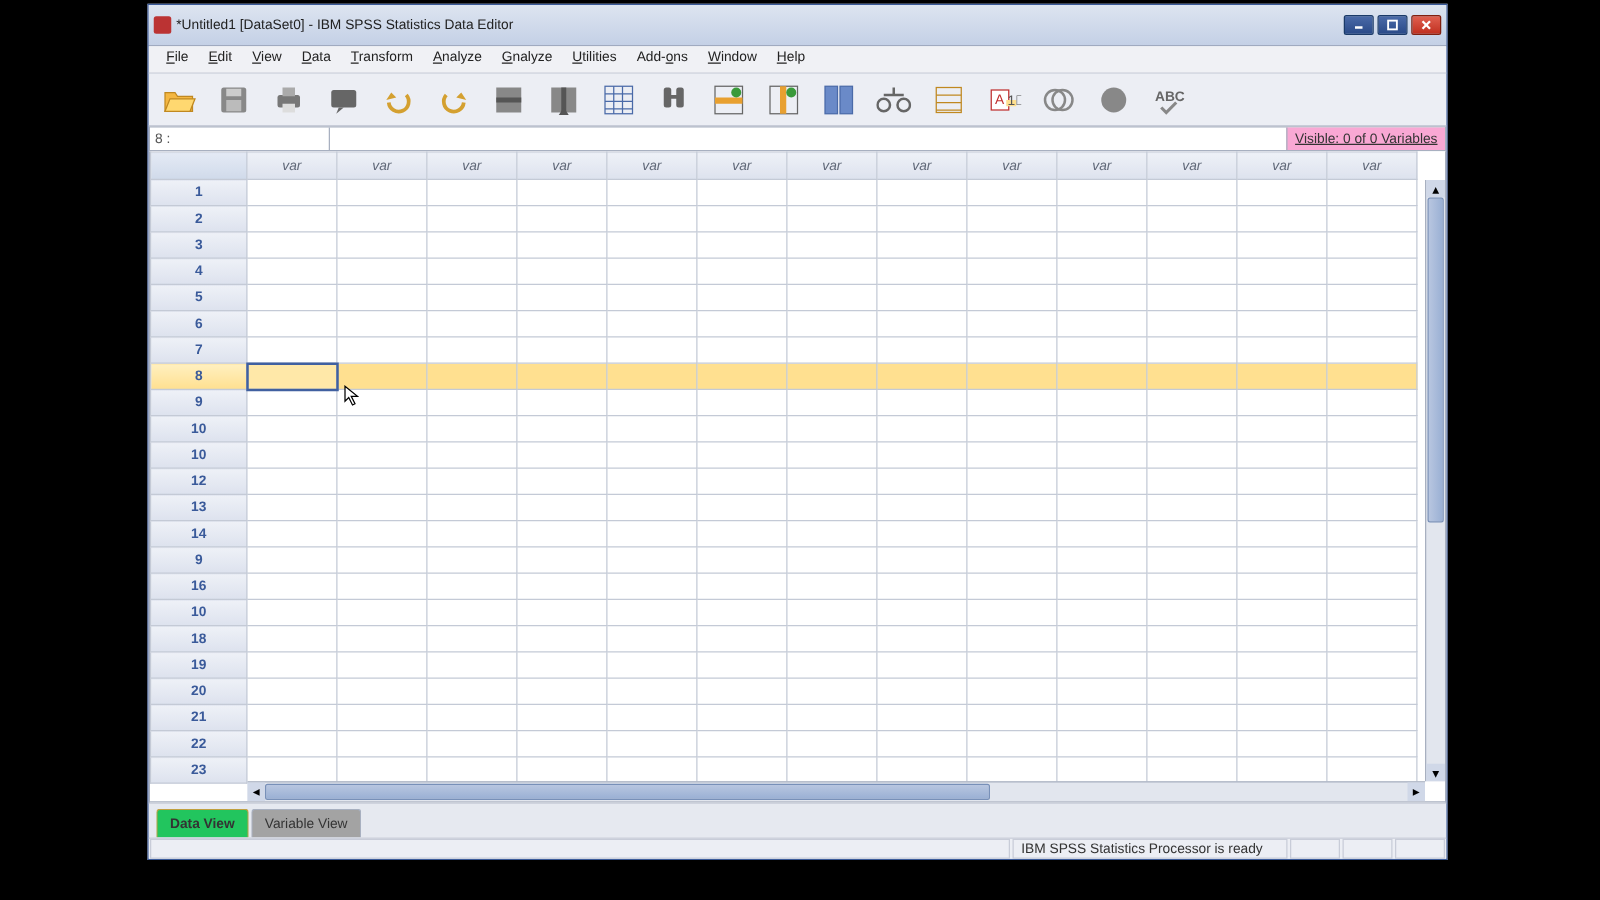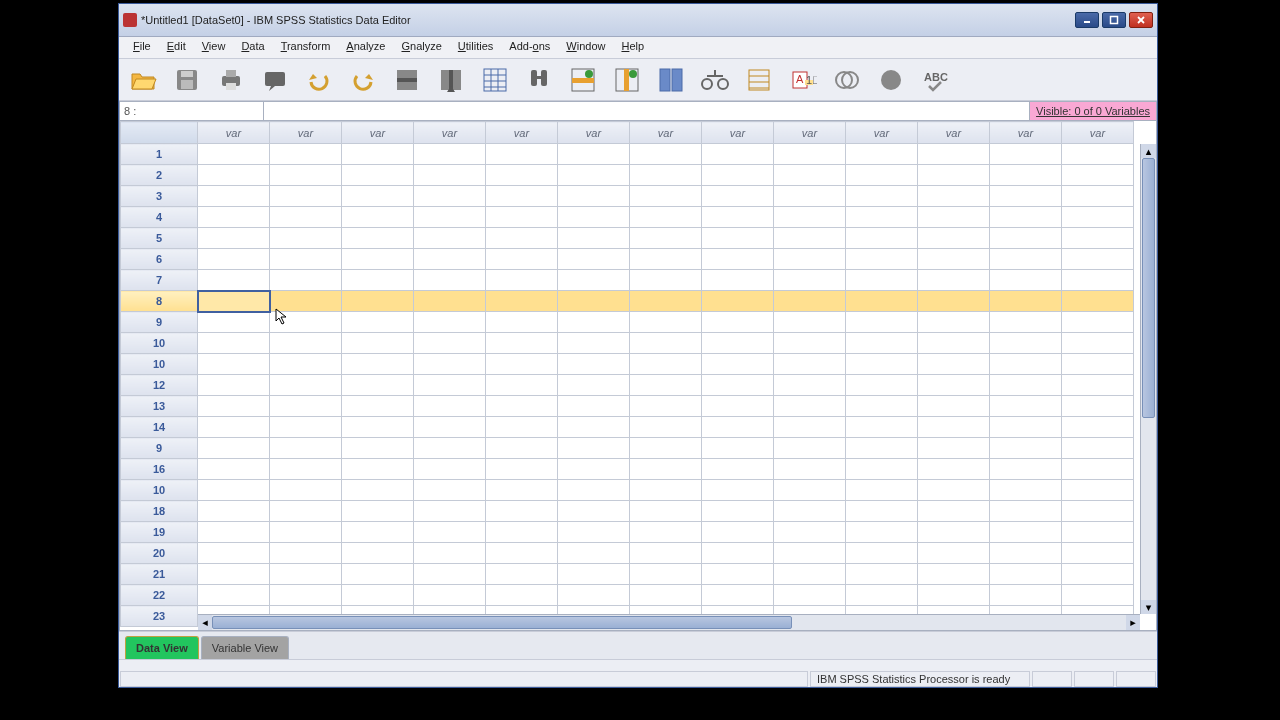--- a/index.html
+++ b/index.html
@@ -36,21 +36,21 @@
   .vscroll .thumb { position: absolute; top: 14px; left: 1px; right: 1px; height: 260px; background: linear-gradient(90deg,#b8c6e0,#9ab0d4); border: 1px solid #7890b8; border-radius: 2px; }
   .vscroll .arrow { position: absolute; left: 0; right: 0; height: 14px; background: #d0d8e8; display:flex; align-items:center; justify-content:center; }
   .vscroll .arrow.up { top: 0; } .vscroll .arrow.down { bottom: 0; }
   .hscroll { position: absolute; left: 78px; right: 16px; bottom: 0; height: 16px; background: #e2e6ee; border-top: 1px solid #a8b0c0; }
   .hscroll .thumb { position: absolute; left: 14px; top: 1px; bottom: 1px; width: 580px; background: linear-gradient(#b8c6e0,#9ab0d4); border: 1px solid #7890b8; border-radius: 2px; }
   .hscroll .arrow { position: absolute; top:0; bottom:0; width:14px; background:#d0d8e8; display:flex;align-items:center;justify-content:center;}
   .hscroll .arrow.left{left:0;} .hscroll .arrow.right{right:0;}
   .tabbar { height: 28px; background: #e6e9f0; display: flex; align-items: flex-end; padding: 0 6px; gap: 2px; border-top: 1px solid #c8ccd8; }
   .tab { padding: 5px 10px; border: 1px solid #a8b0c0; border-bottom: none; background: #a3a3a3; color: #333; cursor: pointer; border-radius: 3px 3px 0 0; }
   .tab.active { background: #22c55e; font-weight: bold; border-color: #c0a040; }
-  .statusbar { height: 28px; background: #eceef4; border-top: 1px solid #c8ccd8; display: flex; align-items: flex-end; }
+  .statusbar { height: 17px; background: #eceef4; border-top: 1px solid #c8ccd8; display: flex; align-items: flex-end; }
   .status-seg { border: 1px solid #c8ccd8; height: 16px; margin: 0 1px; display:flex; align-items:center; padding: 0 6px; color:#333; }
   .status-seg.grow { flex: 1; }
   .cursor { position: absolute; left: 156px; top: 304px; pointer-events: none; z-index: 50; }
   .cursor svg { width: 14px; height: 18px; }
 </style>
 </head>
 <body>
 
 <div class="window">
 

